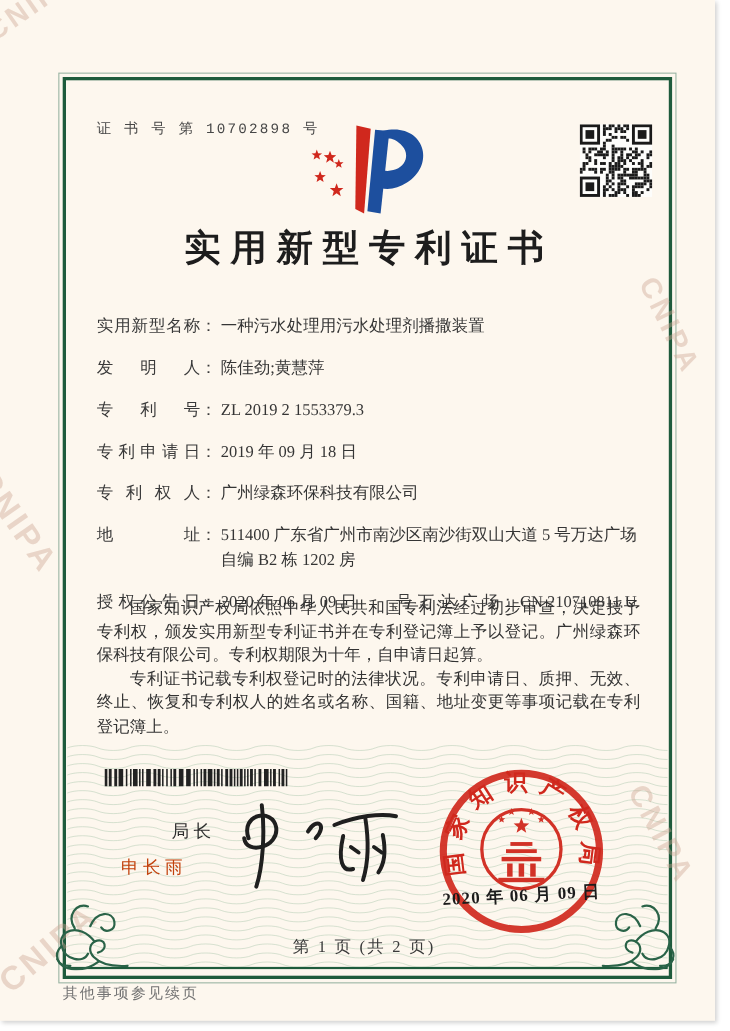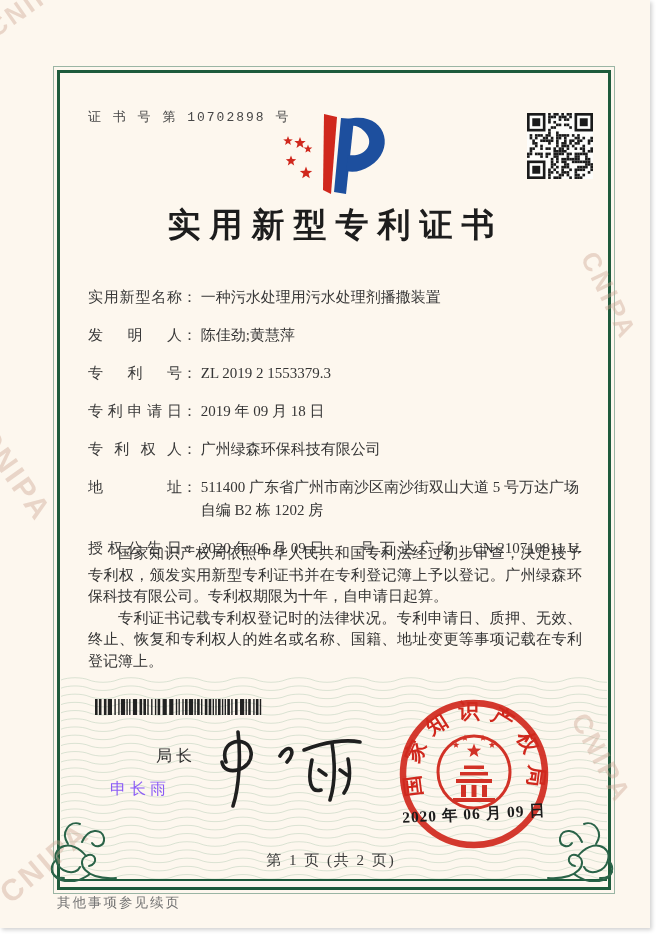--- a/index.html
+++ b/index.html
@@ -30,21 +30,21 @@
   .paras{position:absolute;left:88px;top:543px;width:494px;font-size:15px;line-height:21.5px;
          text-align:justify;color:#333;z-index:2;}
   .paras p{margin:0;text-indent:2em;}
   
   .band{position:absolute;left:61px;top:675px;width:546px;height:204px;
         border-bottom:2px solid #1e5b3c;overflow:hidden;z-index:0;}
   .flourish{position:absolute;z-index:2;}
   
   .barcode{position:absolute;left:95px;top:699px;width:172px;height:16px;z-index:2;}
   .sig-title{position:absolute;left:110px;top:746px;font-size:16px;letter-spacing:4px;color:#2c2c2c;z-index:2;margin-left:46px;}
-  .sig-name{position:absolute;left:110px;top:779px;font-size:16px;letter-spacing:4px;color:#8b5cf6;z-index:2;}
+  .sig-name{position:absolute;left:110px;top:779px;font-size:16px;letter-spacing:4px;color:#c2410c;z-index:2;}
   .signature{position:absolute;left:196px;top:726px;width:168px;height:90px;z-index:2;}
   .seal{position:absolute;left:393px;top:695px;width:162px;height:158px;z-index:3;}
   .seal-date{position:absolute;left:396px;top:804px;width:156px;text-align:center;
              font-size:15.5px;font-weight:700;color:#1c1c1c;letter-spacing:1px;
              transform:rotate(-3deg);z-index:4;}
   .page-info{position:absolute;left:57px;top:851px;width:548px;text-align:center;
              font-size:15px;color:#3a3a3a;letter-spacing:2px;z-index:2;}
   .note{position:absolute;left:57px;top:894px;width:548px;text-align:left;
         font-size:13.5px;color:#737373;letter-spacing:2px;z-index:2;}
 </style>

